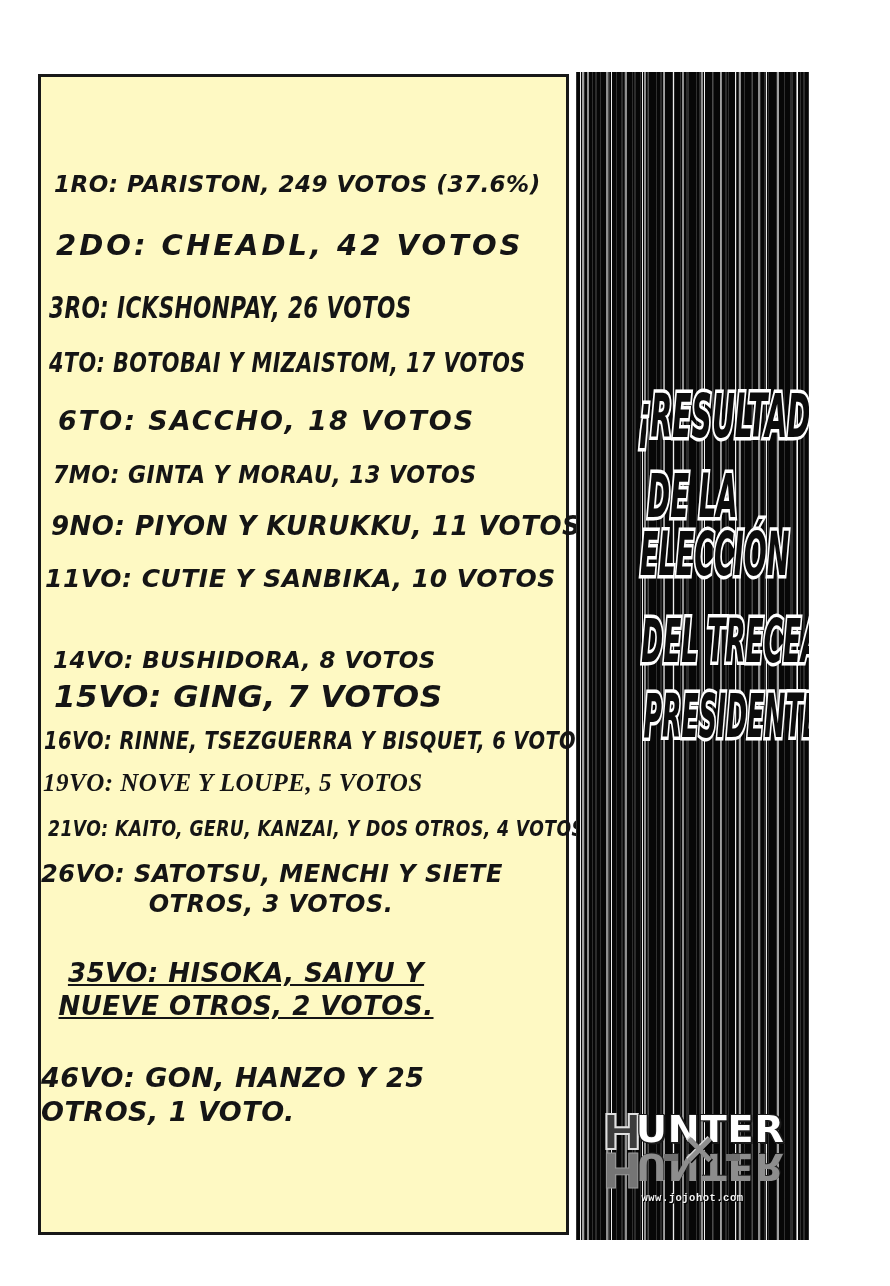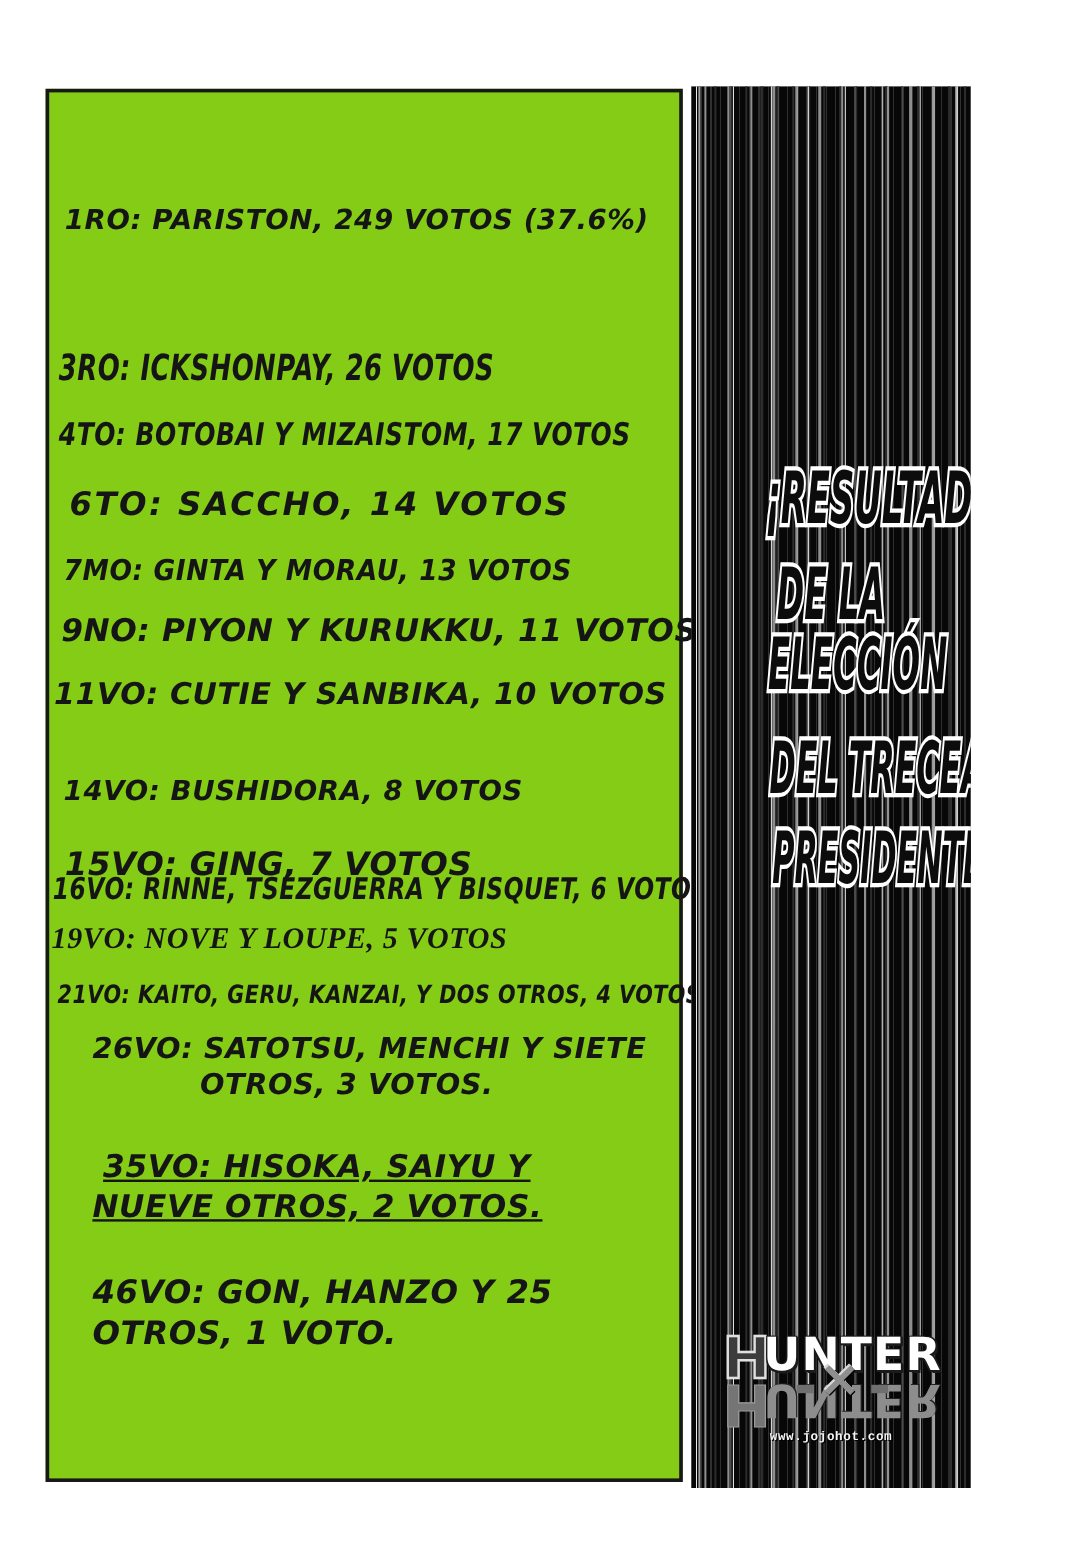--- a/index.html
+++ b/index.html
@@ -5,45 +5,45 @@
   html,body{margin:0;padding:0;}
   body{
     width:890px;height:1286px;background:#ffffff;overflow:hidden;
     font-family:"DejaVu Sans",sans-serif;
   }
   .page{position:relative;width:890px;height:1286px;background:#ffffff;}
 
   
   .results-panel{
     position:absolute;left:38px;top:74px;width:531px;height:1161px;
-    background:#84cc16;border:3px solid #181818;box-sizing:border-box;
+    background:#fef9c3;border:3px solid #181818;box-sizing:border-box;
   }
   .row{
     position:absolute;white-space:nowrap;
     font-weight:bold;font-style:italic;color:#151515;
     line-height:1.25;transform-origin:left top;letter-spacing:.5px;
   }
   .r1{top:93px;left:13px;font-size:23px;}
   .r2{top:150px;left:15px;font-size:29px;letter-spacing:3px;}
   .r3{top:212px;left:8px;font-size:30px;transform:scaleX(.72);}
   .r4{top:270px;left:8px;font-size:26px;transform:scaleX(.80);}
   .r5{top:327px;left:17px;font-size:27px;letter-spacing:2px;}
   .r6{top:383px;left:12px;font-size:24px;transform:scaleX(.92);}
   .r7{top:433px;left:10px;font-size:26px;}
   .r8{top:486px;left:4px;font-size:25px;}
   .r9{top:530px;left:7px;font-size:24px;}
   .r10{top:569px;left:12px;font-size:23px;}
-  .r11{top:627px;left:13px;font-size:27px;}
+  .r11{top:600px;left:13px;font-size:31px;}
   .r12{top:648px;left:3px;font-size:25px;transform:scaleX(.78);}
   .r13{top:690px;left:2px;font-size:25px;font-family:Liberation Serif, serif;}
   .r14{top:739px;left:7px;font-size:21px;transform:scaleX(.82);}
   .r15{top:782px;left:0;width:460px;text-align:center;font-size:24px;}
   .r16{top:880px;left:0;width:410px;text-align:center;font-size:26px;text-decoration:underline;}
   .r17{top:984px;left:0;width:484px;text-align:left;font-size:27px;}
-  .multi .rline{display:block;padding-left:36px;}
+  .multi .rline{display:block;}
 
   
   .side-panel{
     position:absolute;left:576px;top:72px;width:233px;height:1168px;
     background:
       repeating-linear-gradient(90deg,rgba(255,255,255,.92) 0 1px,transparent 1px 31px) 4px 0,
       repeating-linear-gradient(90deg,rgba(255,255,255,.55) 0 2px,transparent 2px 19px) 11px 0,
       repeating-linear-gradient(90deg,rgba(170,170,170,.25) 0 1px,transparent 1px 8px) 0 0,
       repeating-linear-gradient(90deg,#2c2c2c 0 2px,transparent 2px 13px) 6px 0,
       #070707;
@@ -87,23 +87,24 @@
     font-family:Liberation Mono, monospace;
   }
 </style>
 </head>
 <body>
 
 <div class="page">
 
   <section class="results-panel">
     <div class="row r1"><span class="rline">1RO: PARISTON, 249 VOTOS (37.6%)</span></div>
+    <div class="row r2"><span class="rline">2DO: CHEADL, 42 VOTOS</span></div>
     <div class="row r3"><span class="rline">3RO: ICKSHONPAY, 26 VOTOS</span></div>
     <div class="row r4"><span class="rline">4TO: BOTOBAI Y MIZAISTOM, 17 VOTOS</span></div>
-    <div class="row r5"><span class="rline">6TO: SACCHO, 14 VOTOS</span></div>
+    <div class="row r5"><span class="rline">6TO: SACCHO, 18 VOTOS</span></div>
     <div class="row r6"><span class="rline">7MO: GINTA Y MORAU, 13 VOTOS</span></div>
     <div class="row r7"><span class="rline">9NO: PIYON Y KURUKKU, 11 VOTOS</span></div>
     <div class="row r8"><span class="rline">11VO: CUTIE Y SANBIKA, 10 VOTOS</span></div>
     <div class="row r10"><span class="rline">14VO: BUSHIDORA, 8 VOTOS</span></div>
     <div class="row r11"><span class="rline">15VO: GING, 7 VOTOS</span></div>
     <div class="row r12"><span class="rline">16VO: RINNE, TSEZGUERRA Y BISQUET, 6 VOTOS</span></div>
     <div class="row r13"><span class="rline">19VO: NOVE Y LOUPE, 5 VOTOS</span></div>
     <div class="row r14"><span class="rline">21VO: KAITO, GERU, KANZAI, Y DOS OTROS, 4 VOTOS</span></div>
     <div class="row r15 multi">
       <span class="rline">26VO: SATOTSU, MENCHI Y SIETE</span>

